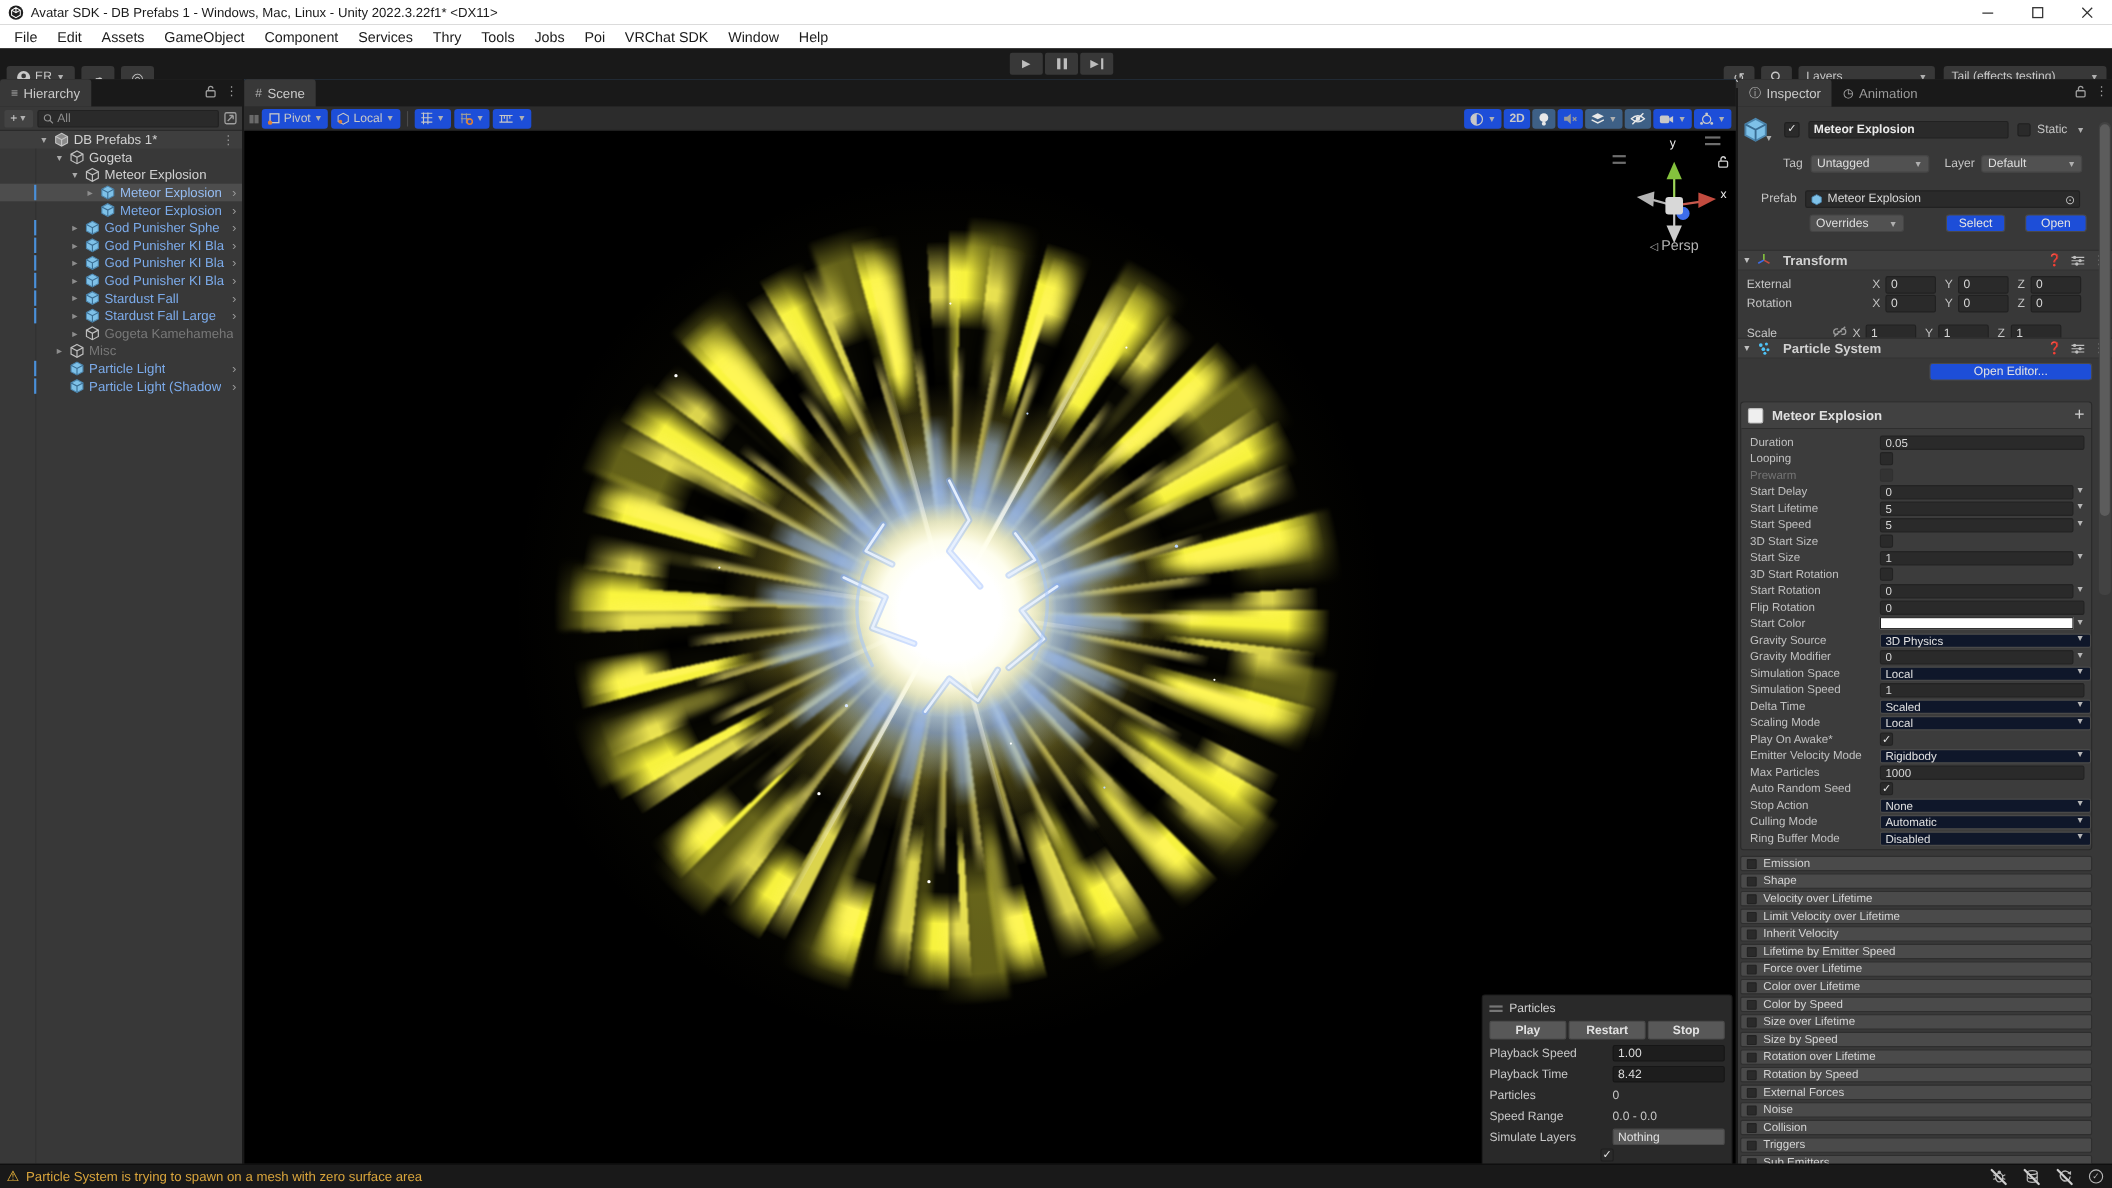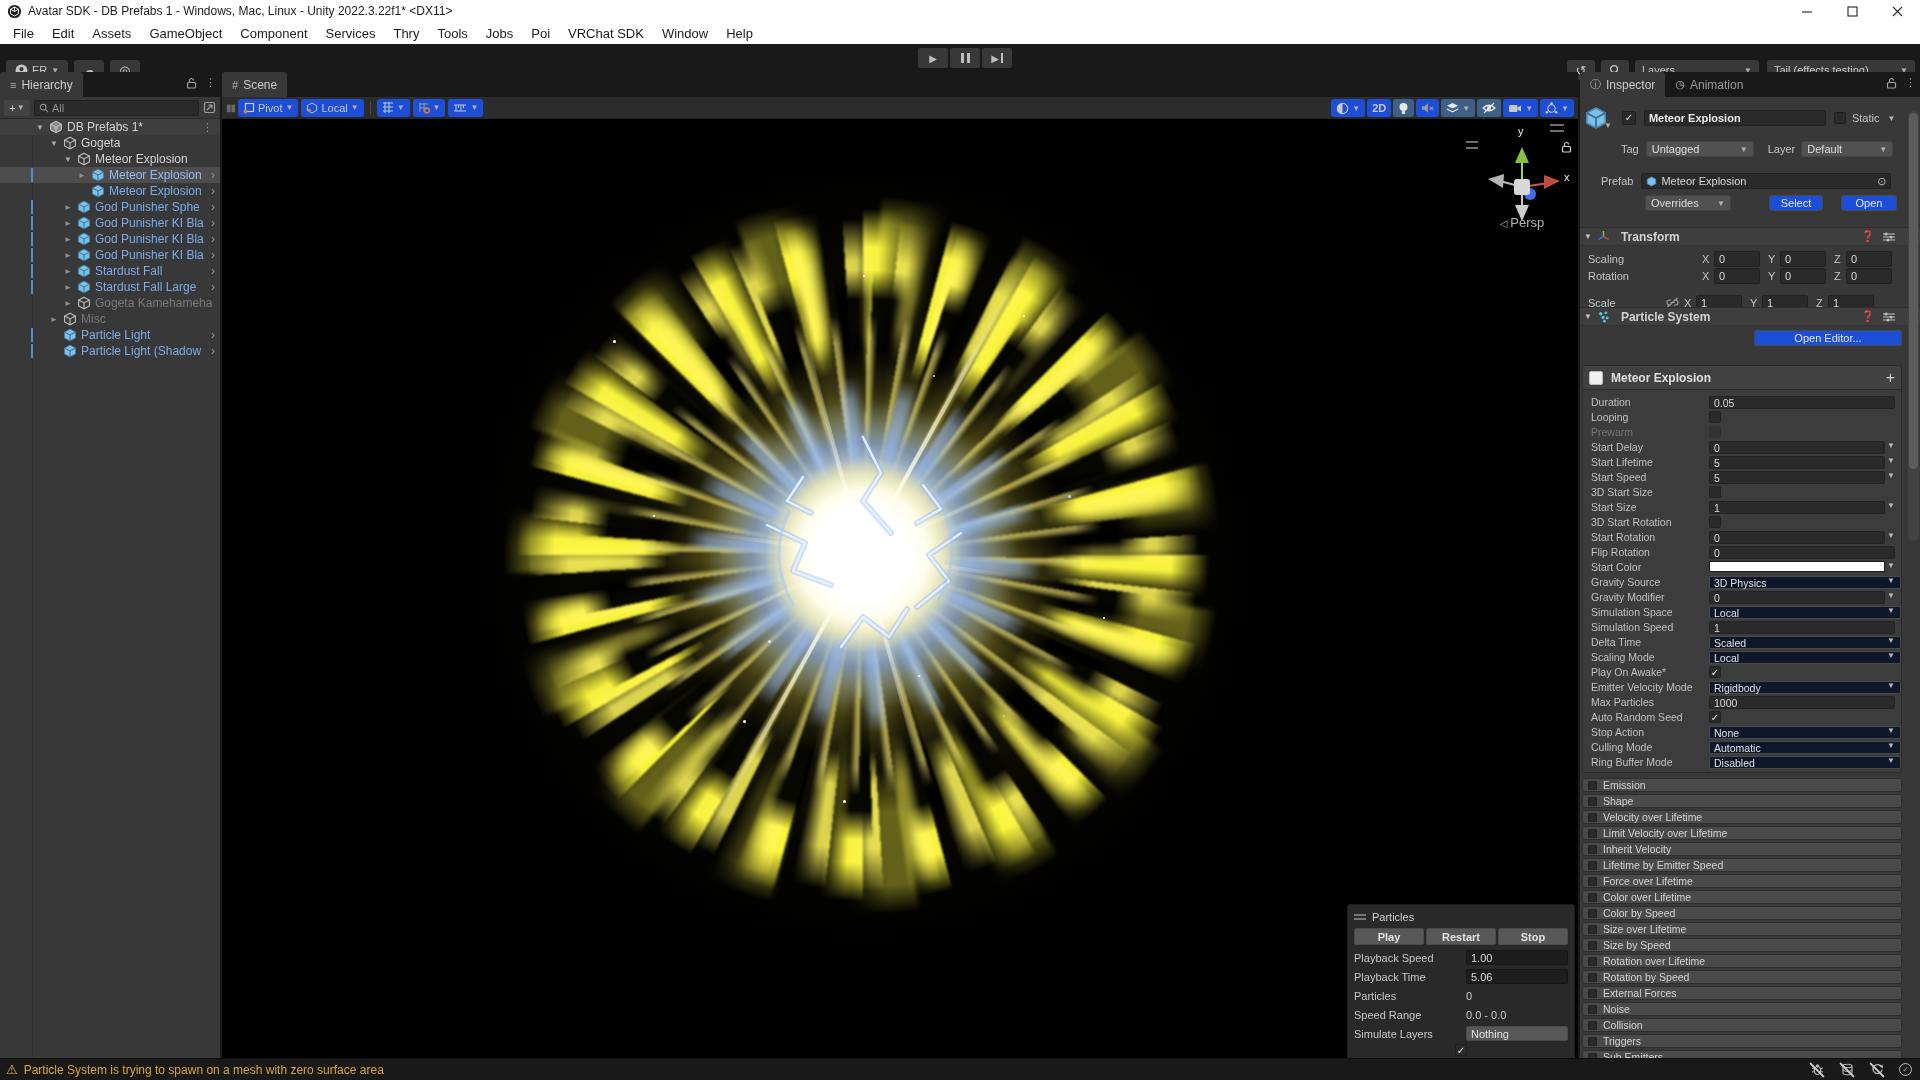--- a/index.html
+++ b/index.html
@@ -749,21 +749,21 @@
           <div class="pp-row t-input">
             <span class="lbl">Playback Speed</span>
             <span class="val">
               <span>1.00</span>
             </span>
           </div>
 
           <div class="pp-row t-input">
             <span class="lbl">Playback Time</span>
             <span class="val">
-              <span>5.06</span>
+              <span>8.42</span>
             </span>
           </div>
 
           <div class="pp-row t-plain">
             <span class="lbl">Particles</span>
             <span class="val">
               <span>0</span>
             </span>
           </div>
 
@@ -872,21 +872,21 @@
           <circle cx="3" cy="2" r="1.5" fill="#bebebe"></circle>
             <circle cx="8" cy="5" r="1.5" fill="#bebebe"></circle>
             <circle cx="5" cy="8" r="1.5" fill="#bebebe"></circle>
         </svg>
         <span>⋮</span>
       </span>
     </div>
     <div>
 
         <div class="irow trow pos" style="top: 154px; height: 16px;">
-          <span style="margin-left:8px;width:96px">Scaling</span>
+          <span style="margin-left:8px;width:96px">External</span>
           <span class="linkicon" style="width:18px;visibility:hidden">
             <svg width="13" height="11" viewBox="0 0 13 11">
               <path d="M4.5 5.5 H8.5 M5 3 H3.5 A2.5 2.5 0 0 0 3.5 8 H5 M8 3 H9.5 A2.5 2.5 0 0 1 9.5 8 H8" fill="none" stroke="#9a9a9a" stroke-width="1.2"></path>
               <line x1="1.5" y1="10" x2="11.5" y2="1" stroke="#9a9a9a" stroke-width="1.2"></line>
             </svg>
           </span>
           <span class="axis-letter">X</span>
           <span class="field axisfield">0</span>
           <span class="axis-letter" style="margin-left:8px">Y</span>
           <span class="field axisfield">0</span>

